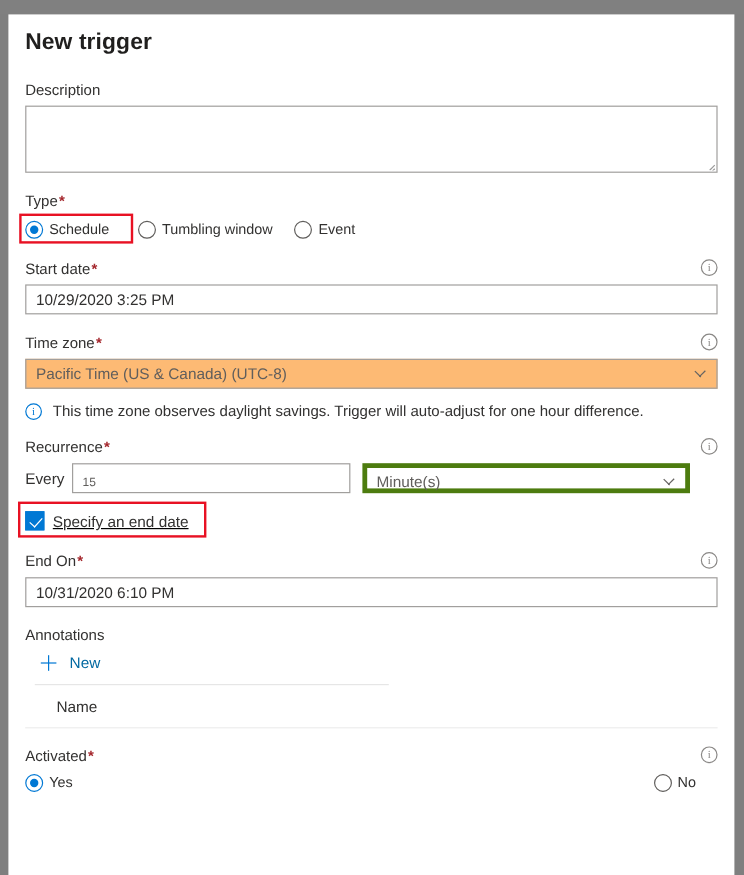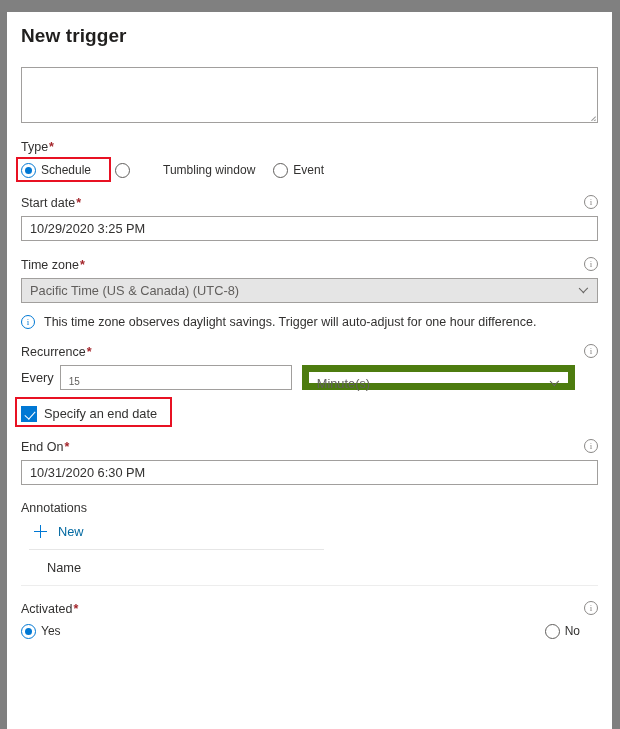--- a/index.html
+++ b/index.html
@@ -100,21 +100,21 @@
   }
   .resize-grip i.a { width: 9px; right:0; bottom:1px; transform: rotate(-45deg); transform-origin: 100% 100%; }
   .resize-grip i.b { width: 6px; right:0; bottom:4px; transform: rotate(-45deg); transform-origin: 100% 100%; }
 
   
   .select {
     width: 100%;
     height: 25px;
     box-sizing: border-box;
     border: 1px solid #a19f9d;
-    background: #e5e5e5;
+    background: #fdba74;
     font-size: 12.8px;
     color: #605e5c;
     line-height: 23px;
     padding: 0 26px 0 8px;
     position: relative;
     white-space: nowrap;
     overflow: hidden;
   }
   .chev {
     position: absolute;
@@ -178,21 +178,21 @@
 
   
   .hl-box {
     position: absolute;
     border: 2px solid #e81123;
     box-sizing: border-box;
     pointer-events: none;
   }
 
   
-  .check-row { display: flex; align-items: flex-end; }
+  .check-row { display: flex; align-items: flex-start; text-decoration: underline; }
   .checkbox {
     width: 16px; height: 16px;
     box-sizing: border-box;
     background: #0078d4;
     border: 1px solid #0078d4;
     position: relative;
     flex: 0 0 auto;
   }
   .checkbox::after {
     content: "";
@@ -254,21 +254,21 @@
     font-size: 10px;
     color: #605e5c;
     line-height: 23px;
     padding: 4px 8px;
   }
   .every-select {
     width: 273px;
     height: 25px;
     margin-left: 10px;
     box-sizing: border-box;
-    border: 7px solid #4d7c0f;
+    border: 4px solid #4d7c0f;
     background: #fff;
     font-size: 12.8px;
     color: #605e5c;
     line-height: 23px;
     padding: 0 26px 0 8px;
     position: relative;
   }
 
   
   .new-link {
@@ -314,36 +314,37 @@
 <body>
 
 <div id="frame">
   <div id="panel">
     <div class="inner">
 
       <div class="title">New trigger</div>
 
 
       <div class="field">
+        <div class="label">Description</div>
         <div class="textarea">
           <span class="resize-grip">
               <i class="a"></i>
               <i class="b"></i>
             </span>
         </div>
       </div>
 
       <div class="field">
         <div class="label"><span>Type</span><span class="req">*</span></div>
         <div class="radio-row" style="position:relative; padding-top:2px;">
           <div class="radio-item" style="margin-right:24px;">
             <span class="radio checked"></span>
             <span class="radio-label">Schedule</span>
           </div>
-          <div class="radio-item" style="gap:28px;">
+          <div class="radio-item" style="">
             <span class="radio"></span>
             <span class="radio-label">Tumbling window</span>
           </div>
           <div class="radio-item">
             <span class="radio"></span>
             <span class="radio-label">Event</span>
           </div>
           <div class="hl-box" style="left:-5px; top:-3px; width:95px; height:25px;"></div>
         </div>
       </div>
@@ -384,21 +385,21 @@
         <div class="check-row" style="position:relative; padding:3px 0 3px 0;">
           <span class="checkbox"></span>
           <span class="check-label">Specify an end date</span>
           <span class="hl-box" style="left:-6px; top:-5px; width:157px; height:30px;"></span>
         </div>
       </div>
 
       <div class="field" style="margin-top:14px;">
         <div class="label"><span>End On</span><span class="req">*</span></div>
         <span class="info-icon">i</span>
-        <div class="textbox">10/31/2020 6:30 PM</div>
+        <div class="textbox">10/31/2020 6:10 PM</div>
       </div>
 
       <div class="field" style="margin-top:15px;">
         <div class="label" style="padding-bottom:0;">Annotations</div>
         <div class="new-link">
           <span class="plus-icon"></span>
           <span class="new-label">New</span>
         </div>
         <div class="ann-table">
           <div class="ann-div-top"></div>

